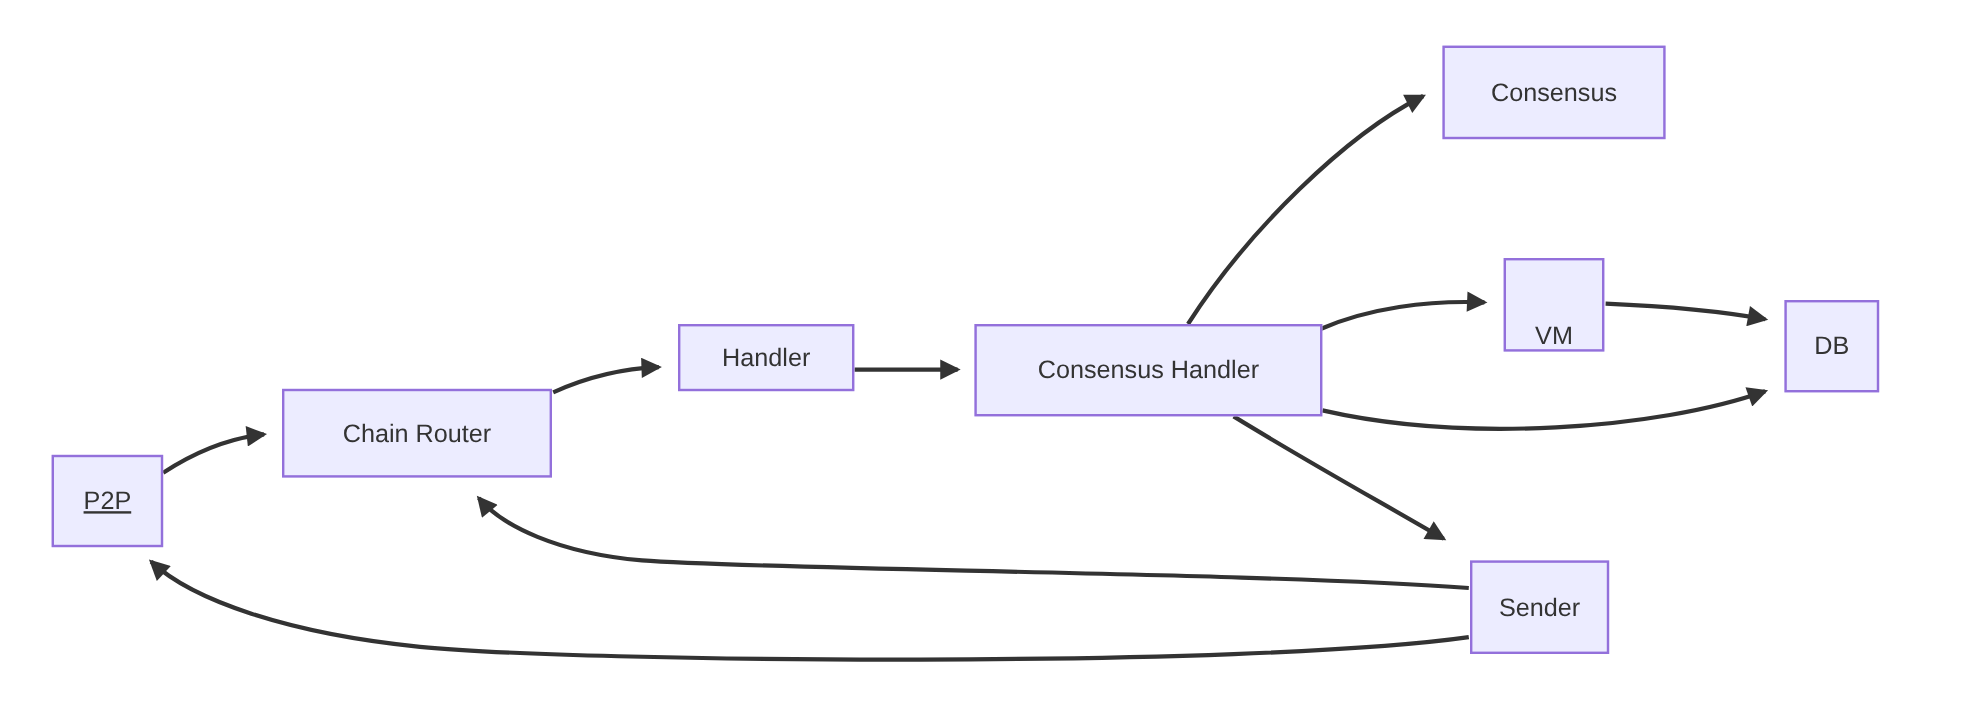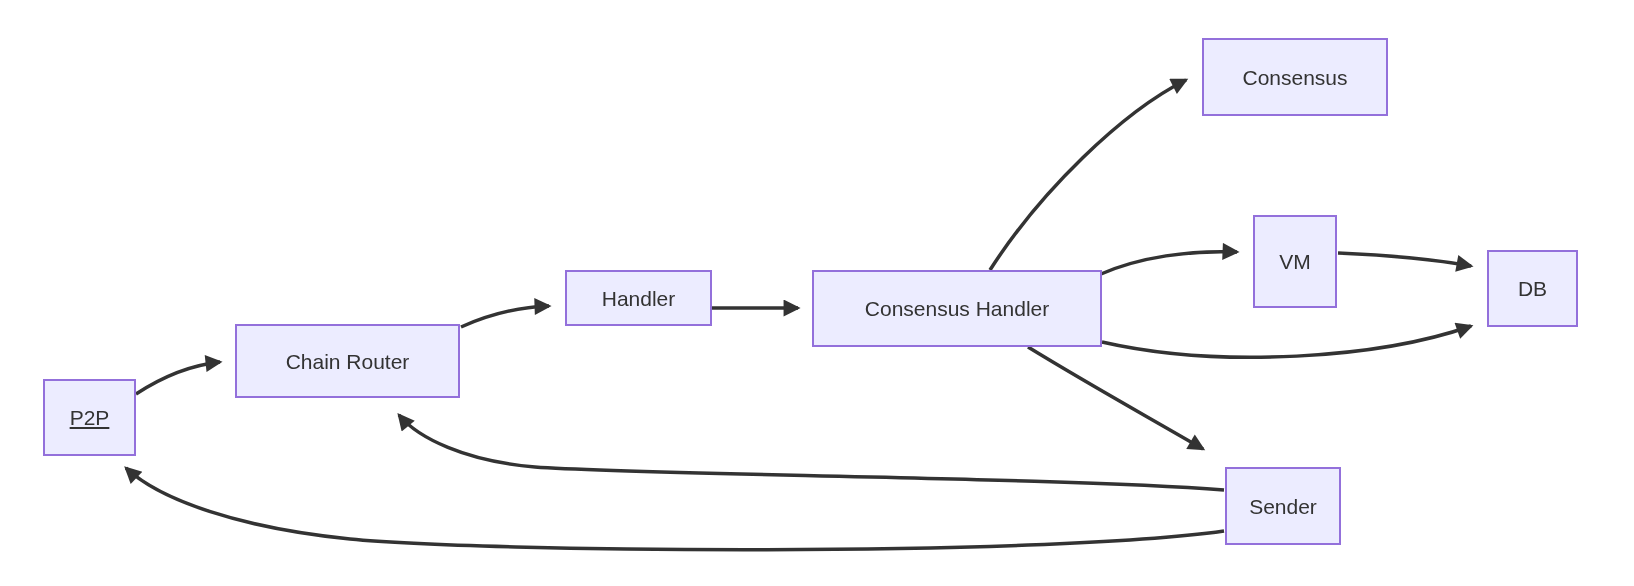--- a/index.html
+++ b/index.html
@@ -88,25 +88,25 @@
   </div>
 
   <div class="node" style="left:812px; top:270px; width:290px; height:77px;">
     <span>Consensus Handler</span>
   </div>
 
   <div class="node" style="left:1202px; top:38px; width:186px; height:78px;">
     <span>Consensus</span>
   </div>
 
-  <div class="node" style="left:1253px; top:215px; width:84px; height:93px;">
+  <div class="node" style="left:1253px; top:215px; width:84px; height:78px;align-items:flex-end;">
     <span>VM</span>
   </div>
 
-  <div class="node" style="left:1487px; top:250px; width:91px; height:77px;">
+  <div class="node" style="left:1487px; top:250px; width:79px; height:77px;">
     <span>DB</span>
   </div>
 
   <div class="node" style="left:1225px; top:467px; width:116px; height:78px;text-align:center;">
     <span>Sender</span>
   </div>
 
 </div>
 
 </body></html>

